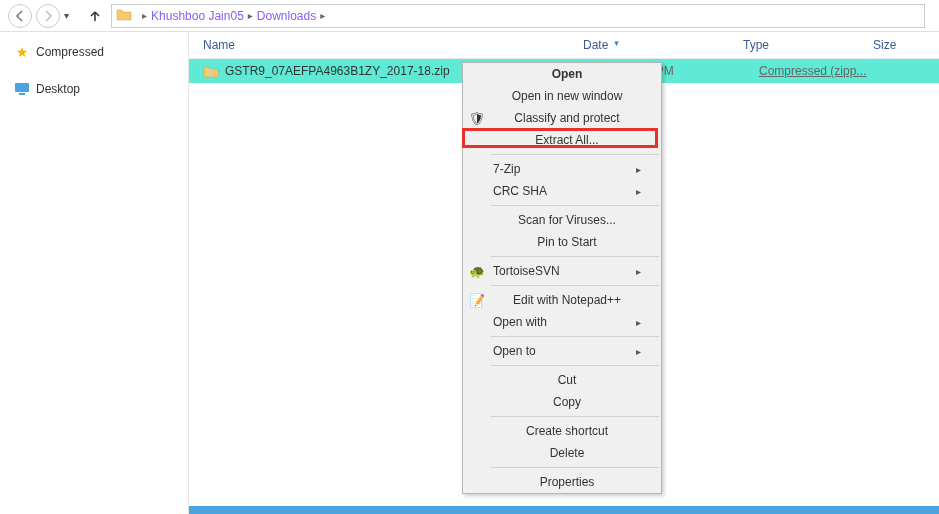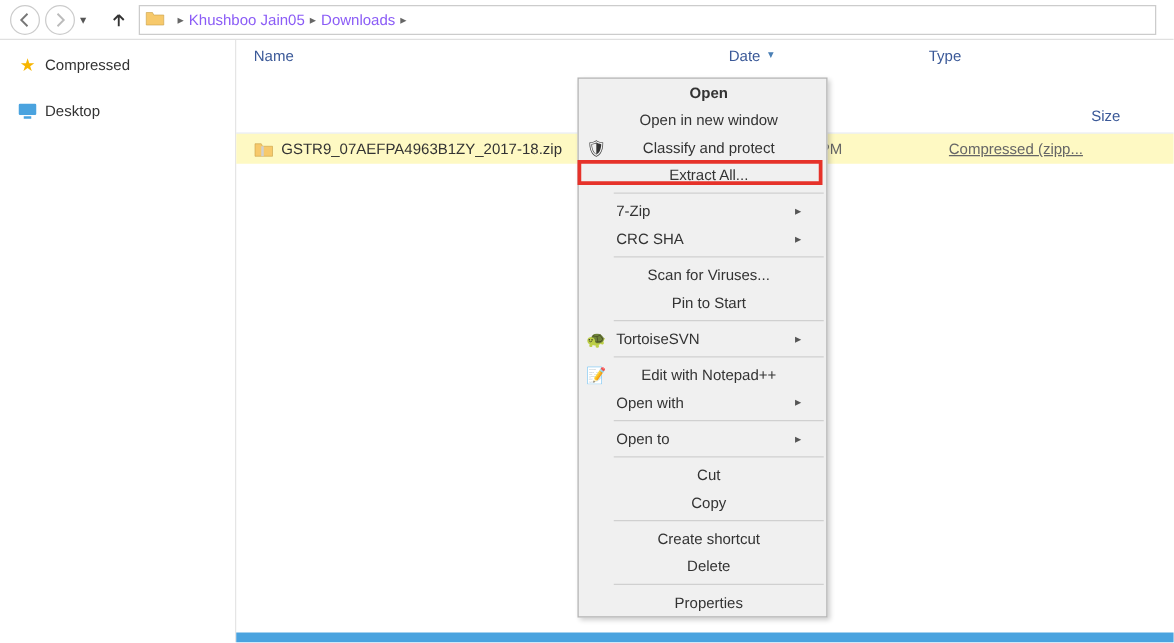--- a/index.html
+++ b/index.html
@@ -24,23 +24,23 @@
   .fav-star { color: #f7b500; font-size: 14px; }
   .monitor { color: #4aa3df; font-size: 14px; }
   .sidebar .spacer { height: 14px; }
   
   
   .content { flex: 1; display: flex; flex-direction: column; position: relative; }
   .col-headers { display: flex; padding: 6px 10px 6px 14px; color: #3b5998; font-size: 12px; border-bottom: 1px solid #e5eaf1; }
   .col-headers .h-name { flex: 0 0 380px; }
   .col-headers .h-date { flex: 0 0 160px; display: flex; align-items: flex-start; gap: 6px; }
   .col-headers .h-type { flex: 0 0 130px; }
-  .col-headers .h-size { flex: 0 0 40px; margin-top: 48px; }
-  
-  .row { display: flex; align-items: center; padding: 4px 10px 4px 14px; background: #fef9c3; }
+  .col-headers .h-size { flex: 0 0 40px; }
+  
+  .row { display: flex; align-items: center; padding: 4px 10px 4px 14px; background: #5eead4; }
   .row .file-ic { width: 16px; margin-right: 6px; display: inline-flex; }
   .row .c-name { flex: 0 0 374px; overflow: hidden; white-space: nowrap; }
   .row .c-date { flex: 0 0 160px; color: #666; }
   .row .c-type { flex: 0 0 130px; color: #666; overflow: hidden; white-space: nowrap; text-overflow: ellipsis; text-decoration: underline; }
   .row .c-size { flex: 0 0 40px; }
   
   .bottom-bar { position: absolute; bottom: 0; left: 0; right: 0; height: 8px; background: #4aa3df; }
   
   
   .ctx { position: absolute; left: 462px; top: 62px; width: 200px; background: #f0f0f0; border: 1px solid #b5b5b5; box-shadow: 2px 2px 4px rgba(0,0,0,0.2); font-size: 12px; }

